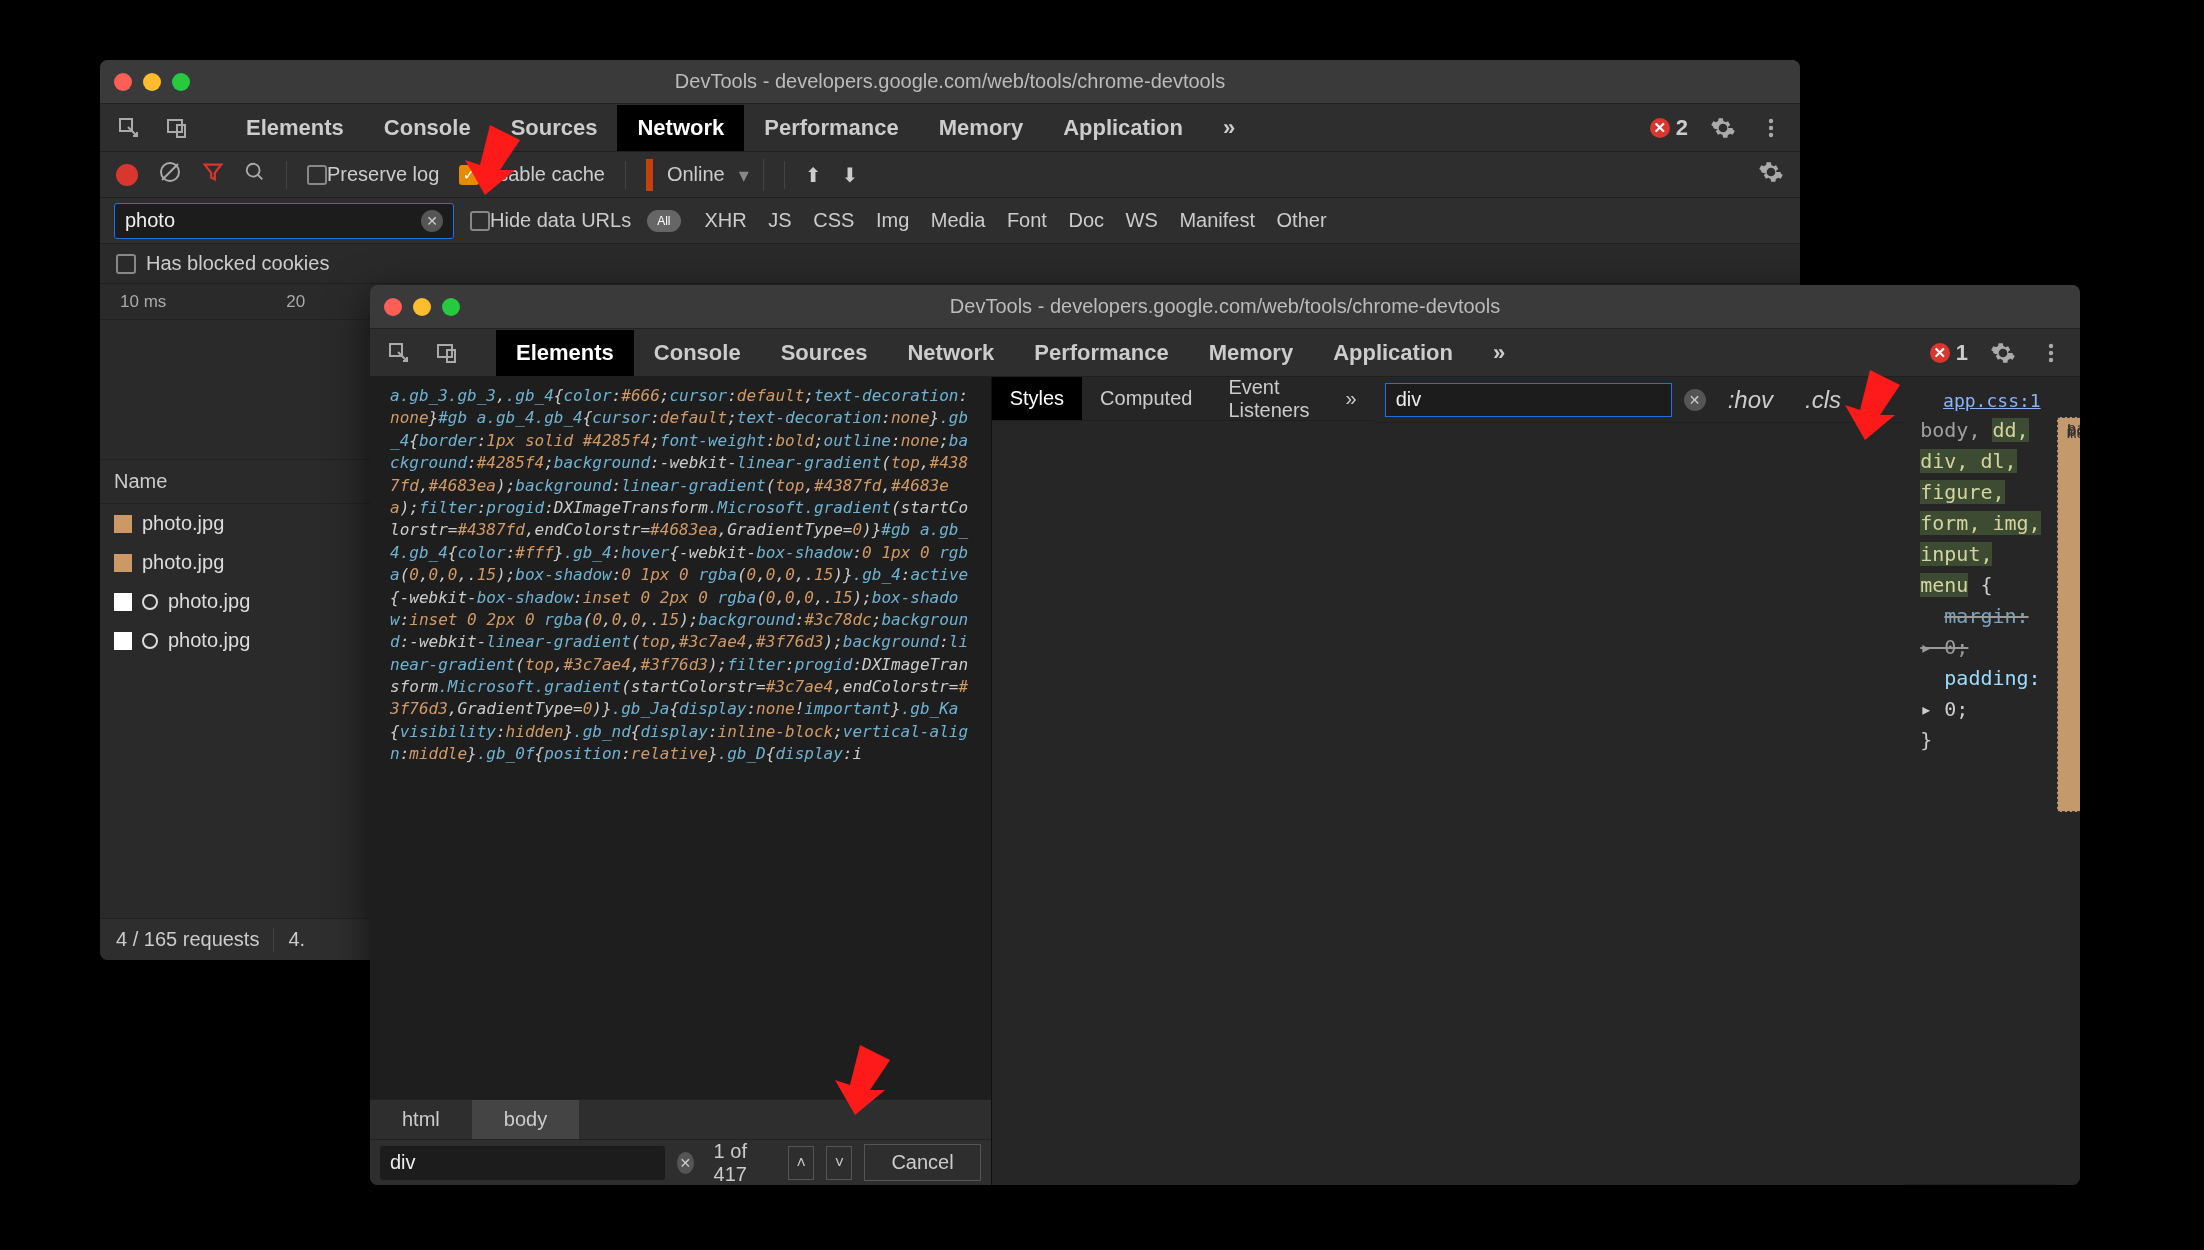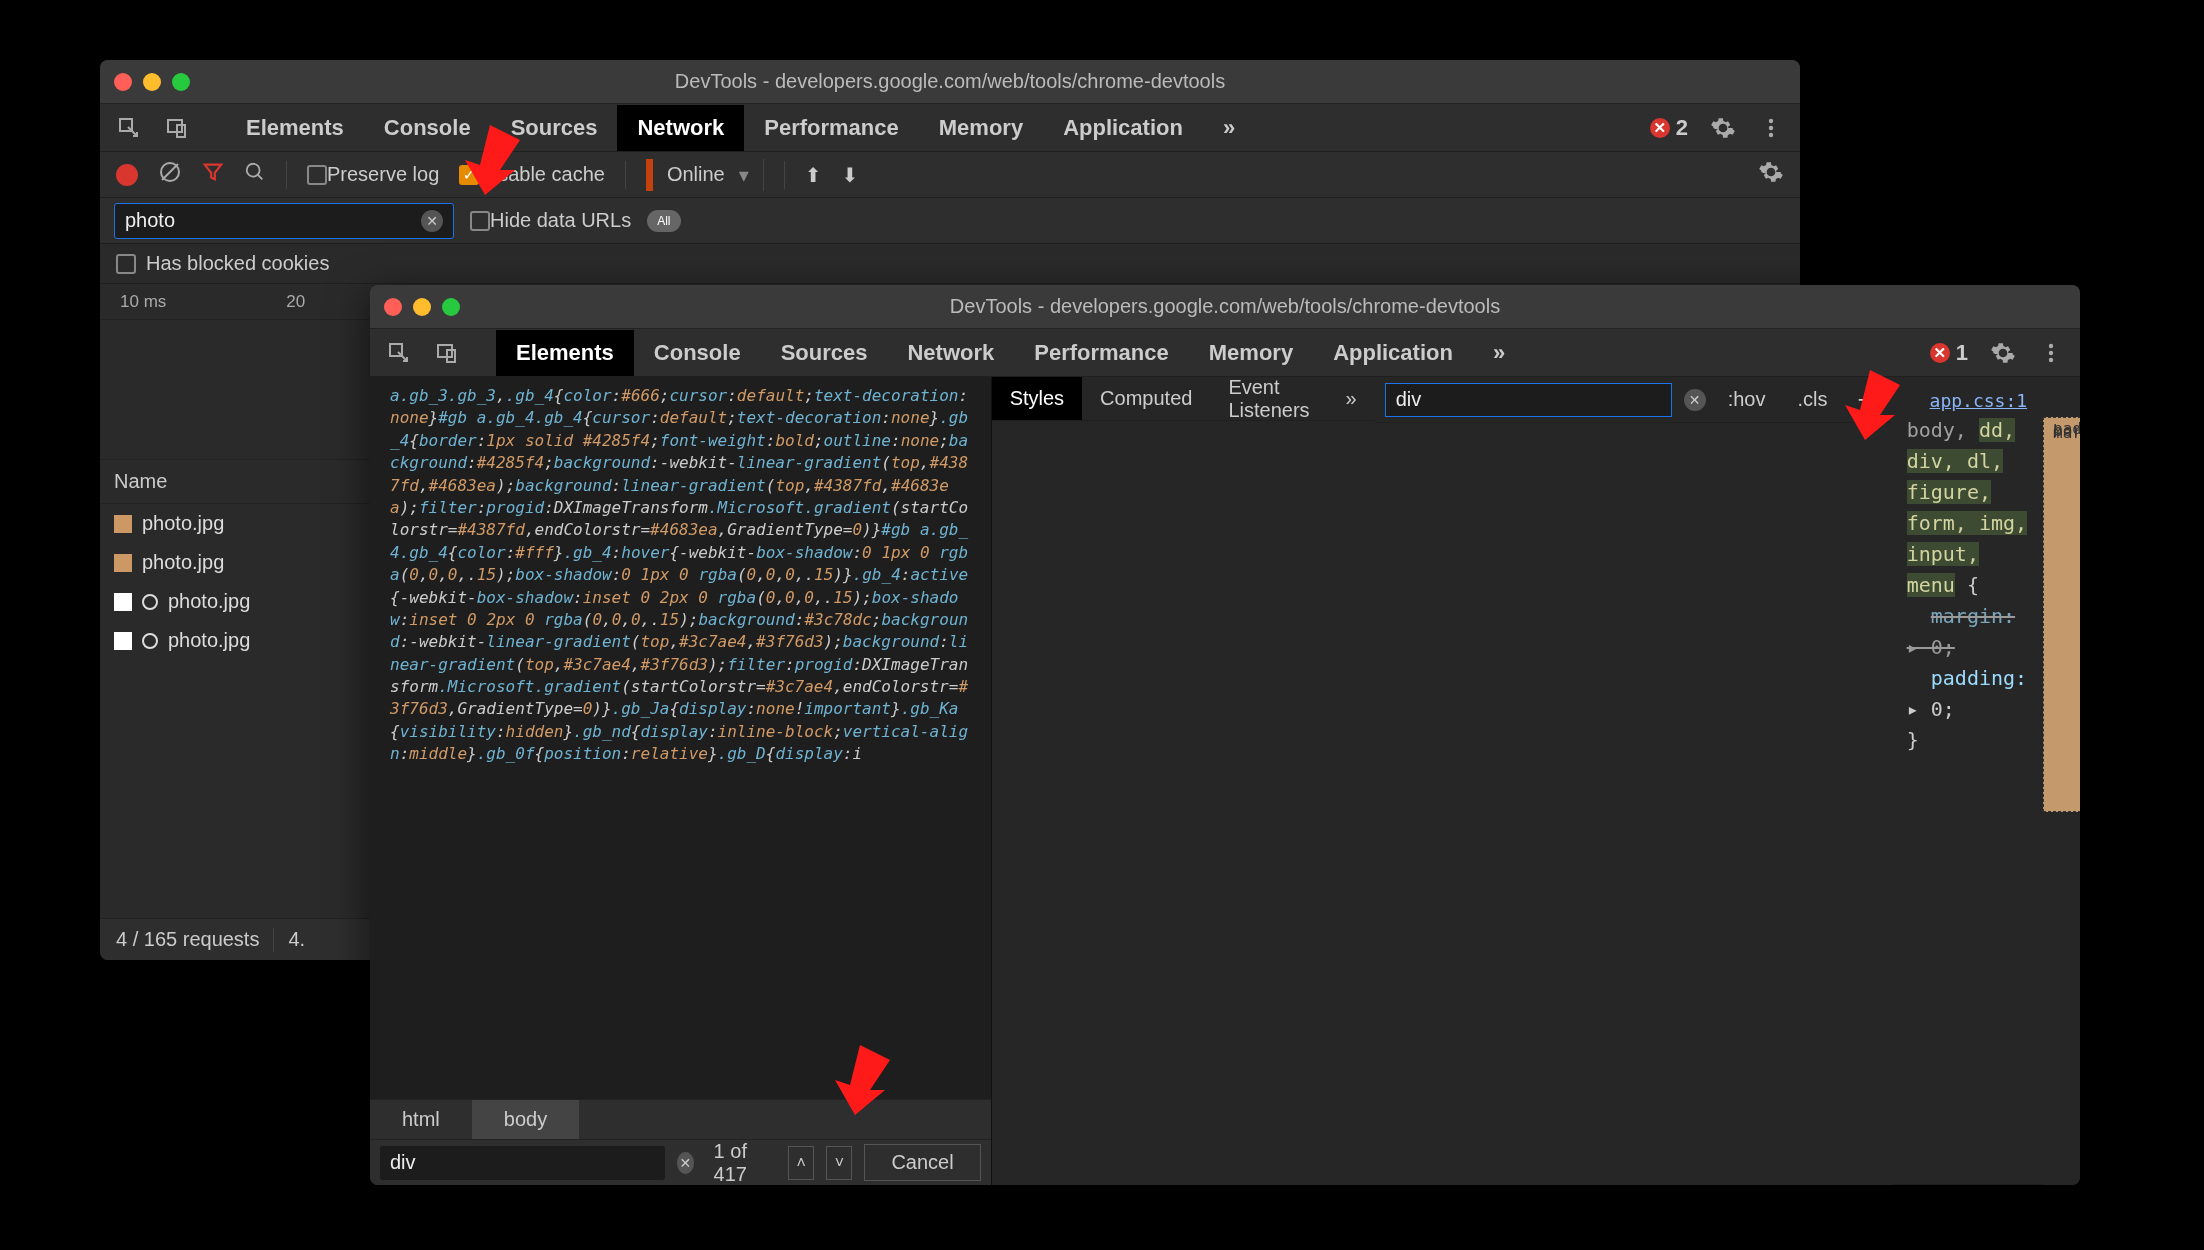--- a/index.html
+++ b/index.html
@@ -86,21 +86,21 @@
 .search-count { color:#ccc; font-size:20px; padding:0 8px; }
 .nav-btn { width:34px; height:34px; border:1px solid #555; display:flex;align-items:center;justify-content:center;color:#ccc;font-size:16px;cursor:pointer; }
 .cancel-btn { border:1px solid #555; padding:6px 26px; color:#ccc; font-size:20px; margin-left:auto; cursor:pointer; }
 
 .styles-pane { flex:1; background:#262626; display:flex; flex-direction:row; border-left:1px solid #111; }
 .styles-tabs { height:44px; display:flex; align-items:center; border-bottom:1px solid #1f1f1f; font-size:20px; position:relative; }
 .styles-tabs .stab { padding:10px 18px; color:#ccc; cursor:pointer; }
 .styles-tabs .stab.active { background:#000; color:#fff; }
 .styles-filter { height:46px; display:flex; align-items:center; padding:0 10px; gap:12px; border-bottom:1px solid #1f1f1f; }
 .styles-filter .sfinp { flex:1; background:#1c1c1c; border:1px solid #1a73e8; height:34px; color:#eee; font-size:20px; padding:0 10px; max-width:520px; }
-.hov-cls { color:#ccc; font-size:20px; padding:0 10px; }
+.hov-cls { color:#ccc; font-size:24px; padding:0 10px;font-style:italic; }
 .plus-btn { color:#ccc; font-size:26px; padding:0 8px; }
 .rule-block { padding:10px 16px; font-family:Menlo,Consolas,monospace; font-size:20px; color:#ccc; border-bottom:1px solid #1f1f1f; line-height:1.55; }
 .rule-block .rsel { color:#a0a0a0; }
 .rule-block .hl { background:#3d4b33; color:#d4d4a0; }
 .rule-block .rprop { color:#9cdcfe; }
 .rule-block .rval { color:#ccc; }
 .rule-block .strike { text-decoration:line-through; opacity:.7; }
 .rule-src { float:right; color:#8ab4f8; text-decoration:underline; font-size:18px; }
 .box-model-wrap { flex:1; display:flex; align-items:flex-start; justify-content:center; padding-top:40px; }
 .bm { position:relative; font-family:Menlo,monospace; font-size:16px; text-align:center; }
@@ -211,20 +211,32 @@
   <div class="filterbar">
     <div class="filt-input">
       <input value="photo" style="">
       <span class="clear-x">✕</span>
     </div>
     <div class="chk">
       <span class="chkbox"></span>
         <span>Hide data URLs</span>
     </div>
     <span class="pill active">All</span>
+    <div class="filter-list">
+      <span>XHR</span>
+      <span>JS</span>
+      <span>CSS</span>
+      <span>Img</span>
+      <span>Media</span>
+      <span>Font</span>
+      <span>Doc</span>
+      <span>WS</span>
+      <span>Manifest</span>
+      <span>Other</span>
+    </div>
   </div>
 
   <div class="cookies-row">
     <span class="chkbox"></span>
     <span>Has blocked cookies</span>
   </div>
 
   <div class="timeline-hdr">
     <span>10 ms</span>
     <span>20</span>

